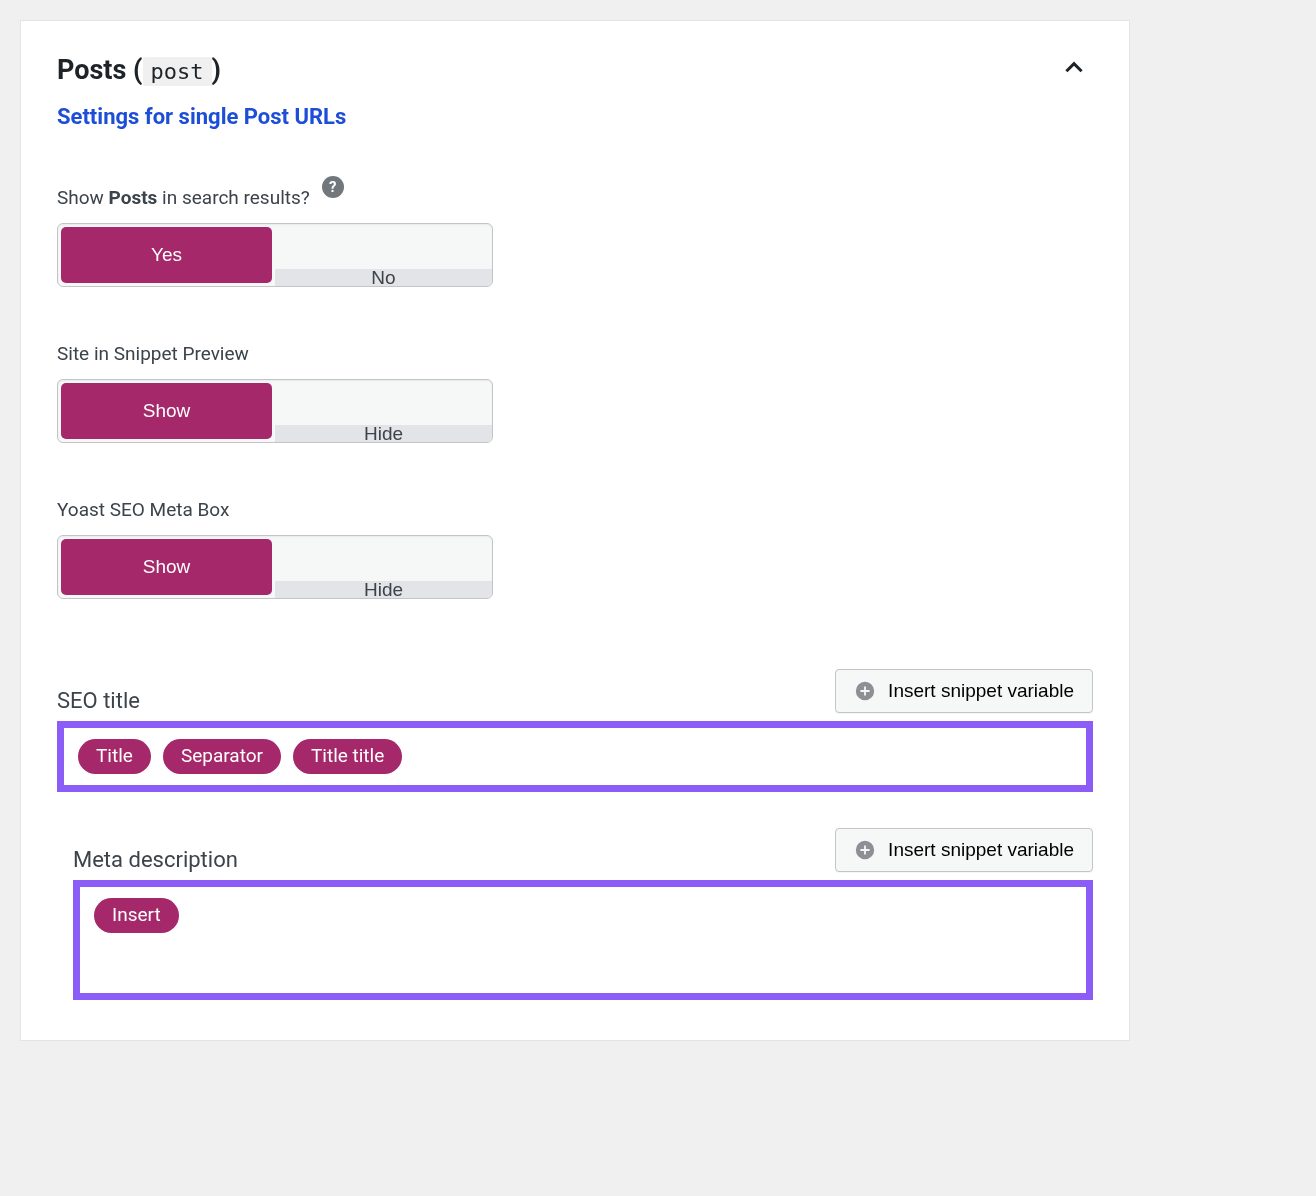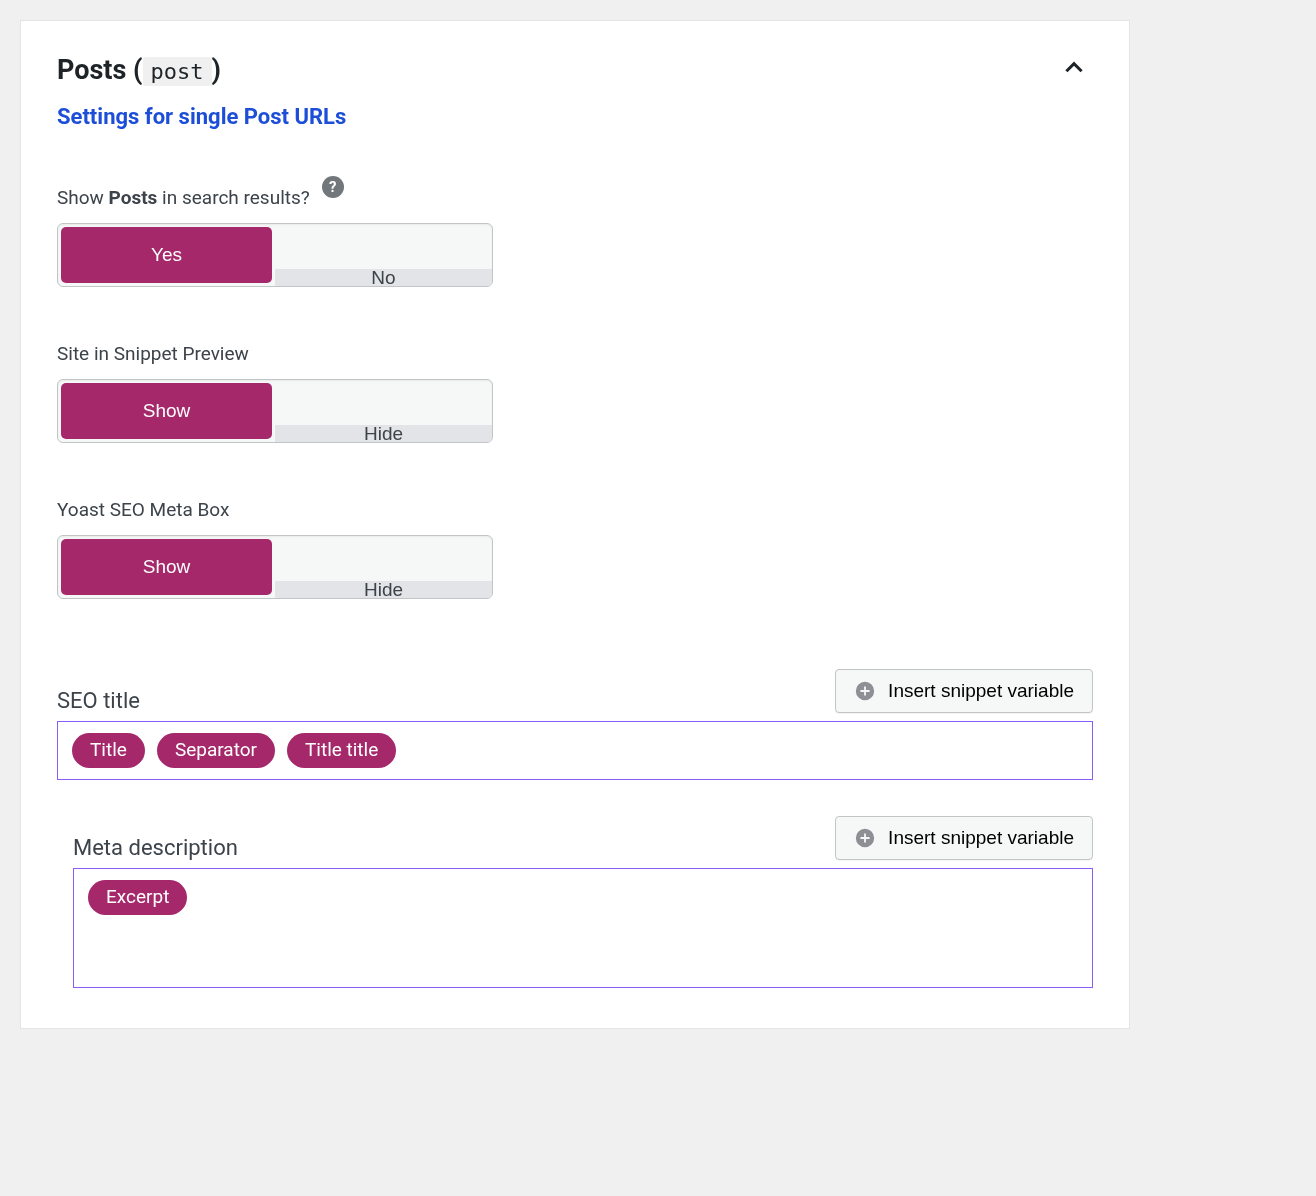--- a/index.html
+++ b/index.html
@@ -144,21 +144,21 @@
       color: #000000;
       cursor: pointer;
       box-shadow: 0 1px 0 rgba(0,0,0,.04);
     }
     .insert-btn .plus-circle {
       width: 22px;
       height: 22px;
       fill: #8c8f94;
     }
     .snippet-box {
-      border: 1px solid #8b5cf6;
+      border: 7px solid #8b5cf6;
       margin-top: 8px;
       padding: 11px 14px;
       min-height: 54px;
       display: flex;
       gap: 12px;
       align-items: flex-start;
       flex-wrap: wrap;
     }
     .snippet-box.tall {
       min-height: 120px;
@@ -260,17 +260,17 @@
     <div class="snippet-row">
       <div class="snippet-label">Meta description</div>
       <button class="insert-btn">
         <svg class="plus-circle" viewBox="0 0 24 24">
           <path d="M12 2a10 10 0 1 0 0 20 10 10 0 0 0 0-20zm5 11h-4v4h-2v-4H7v-2h4V7h2v4h4v2z"></path>
         </svg>
         <span>Insert snippet variable</span>
       </button>
     </div>
     <div class="snippet-box tall">
-      <span class="chip">Excerpt</span>
+      <span class="chip">Insert</span>
     </div>
   </div>
 
 </div>
 
 </body></html>

